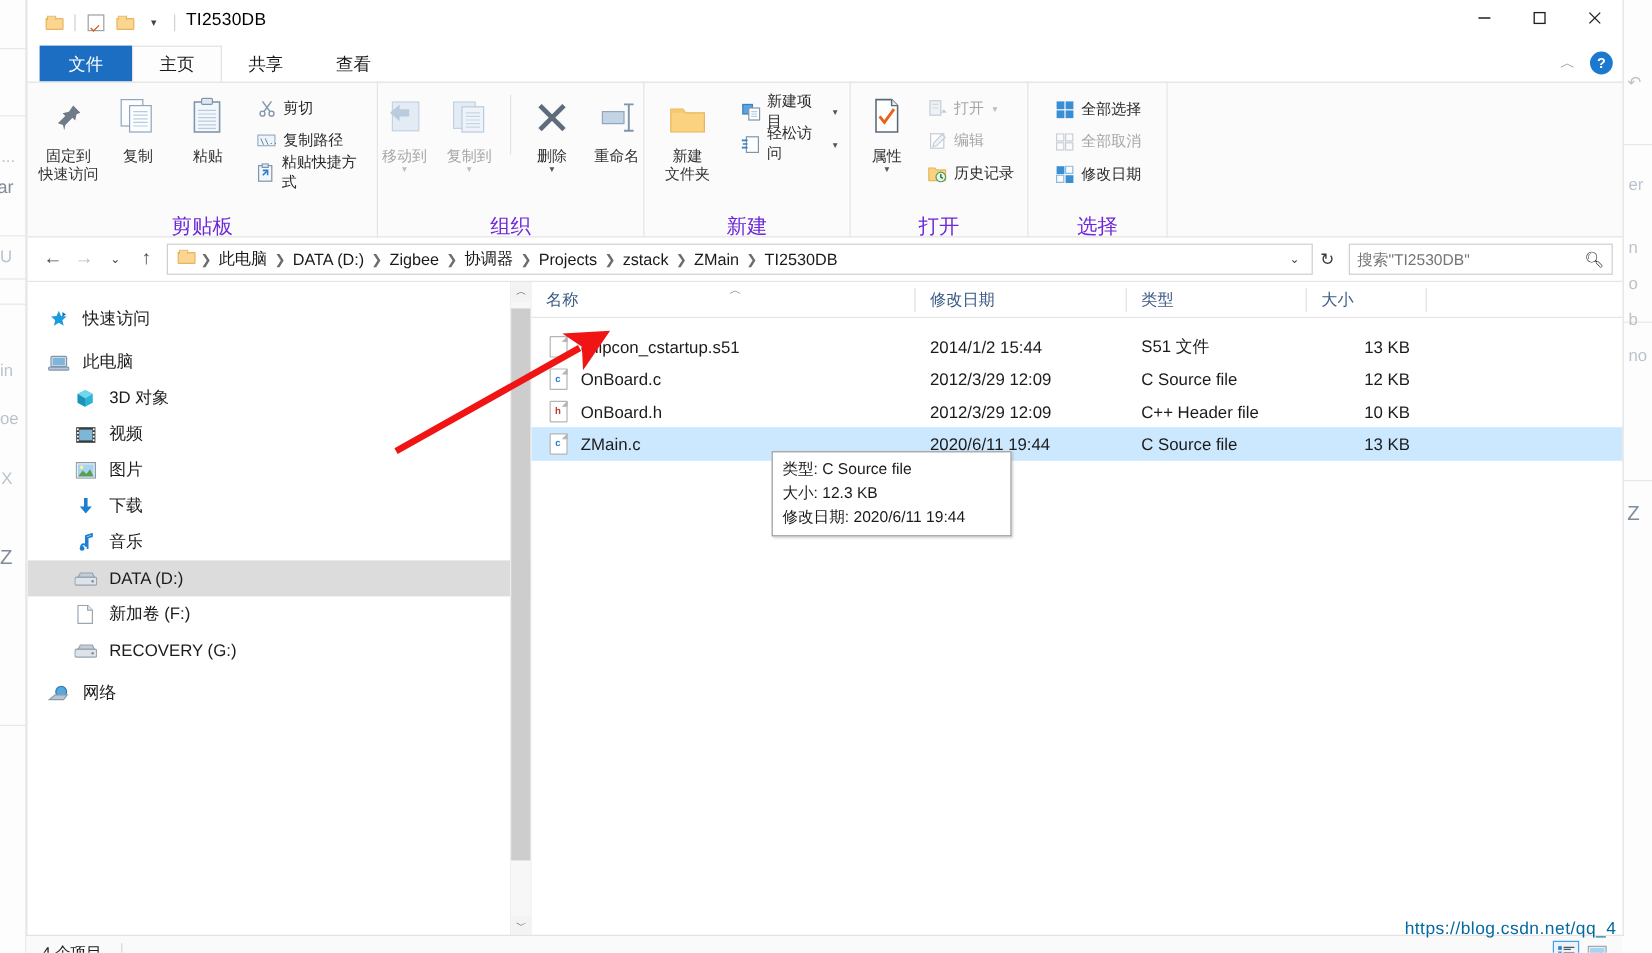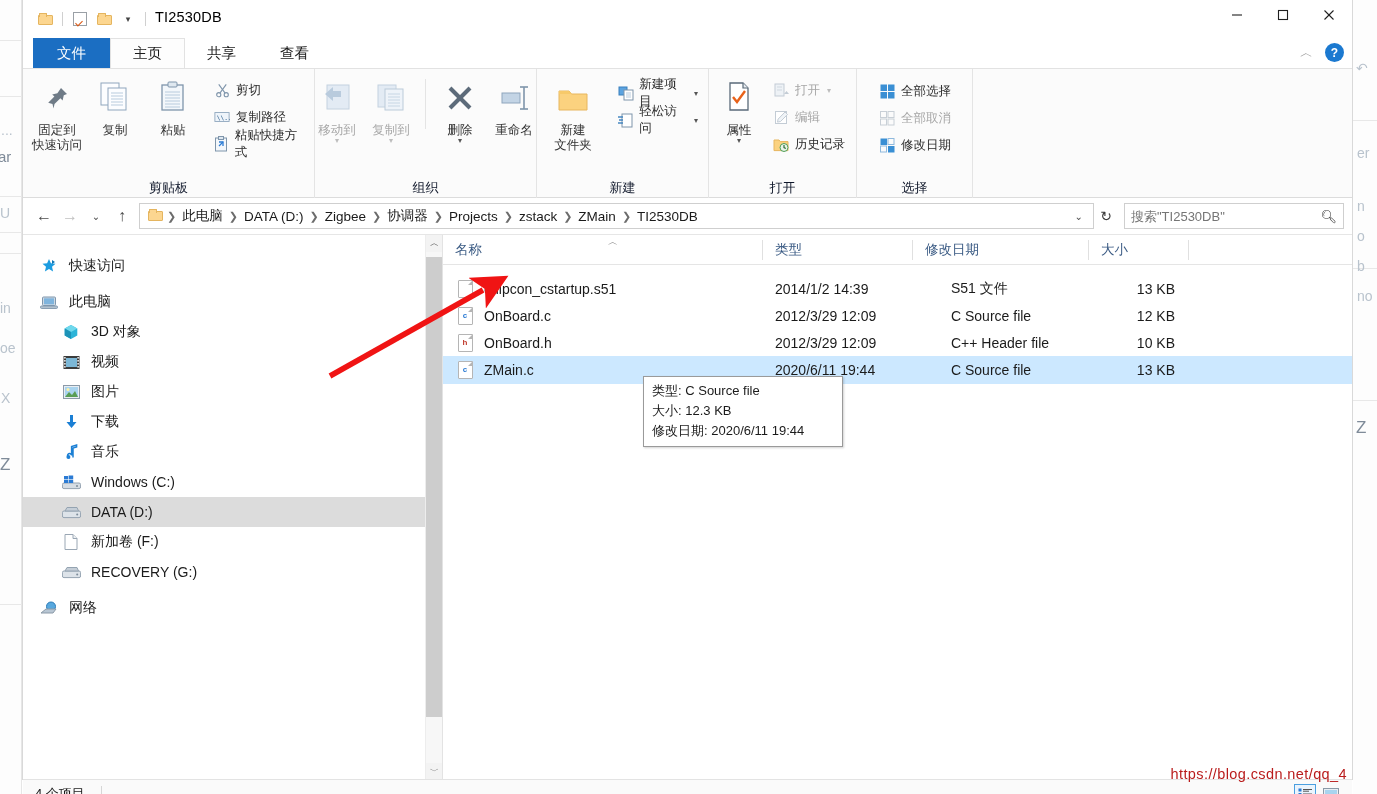--- a/index.html
+++ b/index.html
@@ -54,21 +54,21 @@
   .ribbon-right { position:absolute; right:8px; top:5px; display:flex; align-items:center; gap:12px;}
   .chev-up { color:#9a9a9a; font-size:13px; }
   .help-btn { width:19px; height:19px; border-radius:50%; background:#1b79d0; color:#fff; font-size:12px;
               display:flex; align-items:center; justify-content:center; font-weight:bold; }
 
   
   .ribbon { position:relative; height:130px; background:#fbfbfb; border-top:1px solid #e2e2e2; border-bottom:1px solid #dcdcdc; display:flex; }
   .rgroup { position:relative; height:130px; display:flex; flex-direction:column; align-items:center;
             border-right:1px solid #e4e4e4; padding:0 6px; }
   .rgroup-body { flex:1; display:flex; align-items:flex-start; padding-top:6px; gap:2px; }
-  .rgroup-label { height:22px; font-size:13px; color:#0f172a; display:flex; align-items:center; justify-content:center;}
+  .rgroup-label { height:22px; font-size:17px; color:#6d28d9; display:flex; align-items:center; justify-content:center;}
   .bigbtn { width:60px; display:flex; flex-direction:column; align-items:center; padding-top:4px; cursor:default;}
   .bigbtn .lbl { font-size:12.5px; color:#333; text-align:center; line-height:15px; margin-top:10px; }
   .bigbtn .ic { height:34px; display:flex; align-items:flex-end; justify-content:center; }
   .smallcol { display:flex; flex-direction:column; justify-content:flex-start; padding-top:3px; gap:3px;}
   .smallbtn { display:flex; align-items:center; gap:5px; height:24px; padding:0 4px; font-size:12.5px; color:#2b2b2b;}
   .smallbtn.dim { color:#a6a6a6; }
   .smallbtn .sic { width:18px; height:18px; display:flex; align-items:center; justify-content:center;}
   .caret-s { font-size:8px; color:#555; margin-left:2px;}
   .caret-under { font-size:8px; color:#555; line-height:6px;}
 
@@ -132,21 +132,21 @@
              font-size:13px; color:#1b1b1b; line-height:20px; box-shadow:1px 1px 2px rgba(0,0,0,.18); }
 
   
   .statusbar { position:relative; height:29px; background:#fafafa; border-top:1px solid #e3e3e3; display:flex; align-items:center; }
   .status-txt { font-size:13px; color:#1b1b1b; padding-left:12px; }
   .status-sep { width:1px; height:16px; background:#d6d6d6; margin-left:16px;}
   .viewbtns { position:absolute; right:10px; top:4px; display:flex; gap:4px; }
   .vbtn { width:22px; height:21px; display:flex; align-items:center; justify-content:center; }
   .vbtn.active { border:1px solid #4a9fe0; background:#eaf4fd; }
 
-  .watermark { position:absolute; right:30px; bottom:12px; font-size:14.5px; color:#b91c1c; letter-spacing:.4px;
+  .watermark { position:absolute; right:30px; bottom:12px; font-size:14.5px; color:#0369a1; letter-spacing:.4px;
                white-space:nowrap; }
 
   
   .annot { position:absolute; left:0; top:0; width:1377px; height:794px; pointer-events:none; }
 </style>
 </head>
 <body>
 
 <div id="root">
 
@@ -638,35 +638,20 @@
             <span class="nico">
               <svg width="13" height="16" viewBox="0 0 13 16">
                   <path d="M5 13.5 a2 2 0 1 1 1.6 -1.9 V2.5 l5 -1.5 v2 l-3.6 1v9.5" fill="none" stroke="#1b7fd4" stroke-width="1.5"></path>
                   <circle cx="3.4" cy="13" r="2" fill="#1b7fd4"></circle>
                 </svg>
             </span>
             <span>音乐</span>
           </div>
 
 
-          <div class="navitem ind1">
-            <span class="nico">
-              <svg width="19" height="15" viewBox="0 0 19 15">
-                <path d="M2 8 h15 a1.6 1.6 0 0 1 1.6 1.6 v2.4 a1.6 1.6 0 0 1 -1.6 1.6 H2 a1.6 1.6 0 0 1 -1.6 -1.6 V9.6 A1.6 1.6 0 0 1 2 8z" fill="#d6dde4" stroke="#94a3b1"></path>
-                <circle cx="15" cy="11" r="1" fill="#7c8b99"></circle>
-                <g fill="#2b7bd4">
-                    <rect x="2" y="1" width="4" height="3.4"></rect>
-                    <rect x="6.6" y="0.5" width="4.6" height="3.9"></rect>
-                    <rect x="2" y="5" width="4" height="3"></rect>
-                    <rect x="6.6" y="5" width="4.6" height="3"></rect>
-                  </g>
-              </svg>
-            </span>
-            <span>Windows (C:)</span>
-          </div>
 
           <div class="navitem ind1 sel">
             <span class="nico">
               <svg width="19" height="13" viewBox="0 0 19 13">
                 <path d="M2 5 h15 a1.6 1.6 0 0 1 1.6 1.6 v3.4 a1.6 1.6 0 0 1 -1.6 1.6 H2 A1.6 1.6 0 0 1 .4 10 V6.6 A1.6 1.6 0 0 1 2 5z" fill="#dde3e9" stroke="#94a3b1"></path>
                 <path d="M3 5 l2 -3.5 h10 l1.5 3.5z" fill="#c5ced7" stroke="#94a3b1"></path>
                 <circle cx="15.2" cy="8.4" r="1" fill="#7c8b99"></circle>
               </svg>
             </span>
             <span>DATA (D:)</span>
@@ -713,41 +698,41 @@
           <div class="arrow bot">﹀</div>
         </div>
       </div>
 
       <div class="filepane">
         <div class="colhdr">
           <div class="col" style="width:320px;">
             <span>名称</span>
             <span class="sortmark" style="left:165px;top:0px;">︿</span>
           </div>
+          <div class="col" style="width:176px;">
+            <span>修改日期</span>
+          </div>
           <div class="col" style="width:150px;">
             <span>类型</span>
-          </div>
-          <div class="col" style="width:176px;">
-            <span>修改日期</span>
           </div>
           <div class="col" style="width:100px;">
             <span>大小</span>
           </div>
         </div>
 
         <div class="filelist" style="padding-top:10px;">
 
           <div class="frow">
             <div class="fname" style="width:320px;">
               <span class="fi">
                   <span class="docico"></span>
                 </span>
               <span>chipcon_cstartup.s51</span>
             </div>
-            <div class="fdate" style="width:176px;">2014/1/2 14:39</div>
+            <div class="fdate" style="width:176px;">2014/1/2 15:44</div>
             <div class="ftype" style="width:150px;">S51 文件</div>
             <div class="fsize" style="width:100px;">13 KB</div>
           </div>
 
           <div class="frow">
             <div class="fname" style="width:320px;">
               <span class="fi">
                   <span class="docico c">
                     <span class="ltr">c</span>
                   </span>

